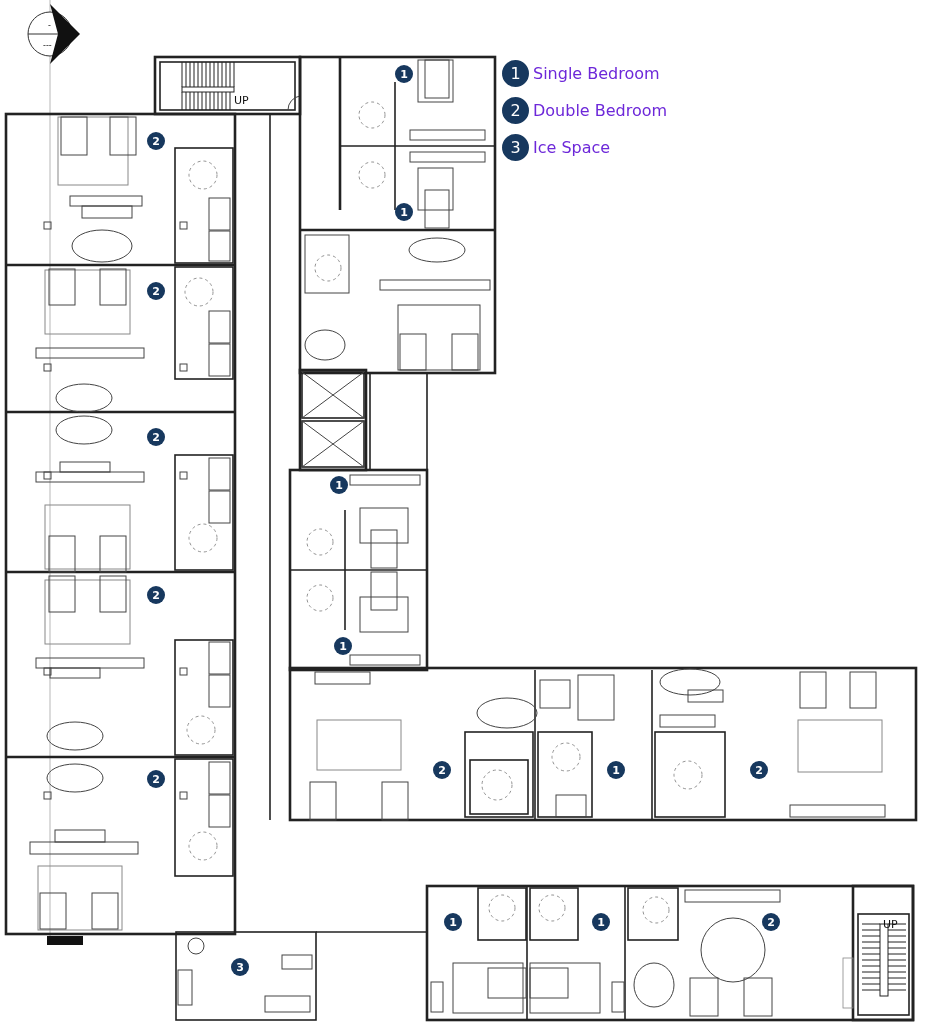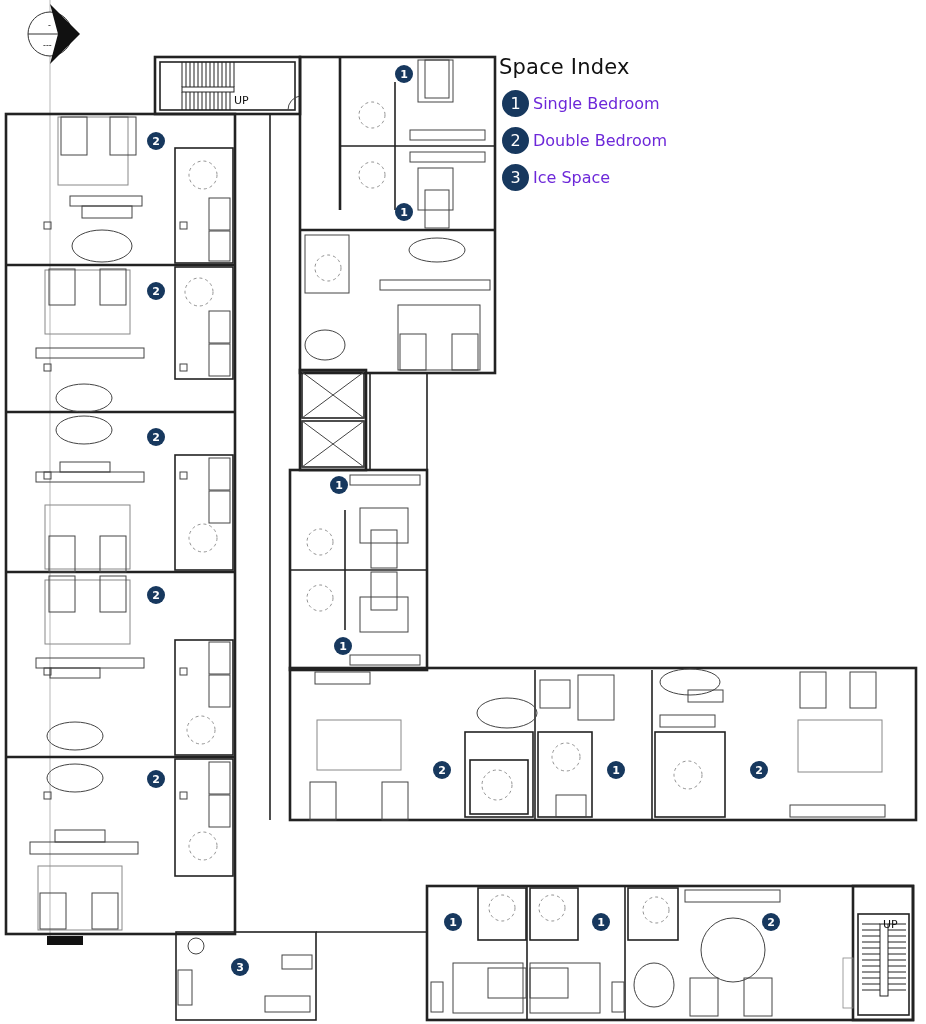--- a/index.html
+++ b/index.html
@@ -373,21 +373,20 @@
         <text x="771" y="922">2</text>
       </g>
     <g class="tag">
         <circle cx="240" cy="967" r="9"></circle>
         <text x="240" y="967">3</text>
       </g>
   </g>
 </svg>
 
 <div class="legend">
-  <div class="legend-title">Space Index</div>
   <div class="legend-item">
     <span class="badge">1</span>
     <span class="legend-label">Single Bedroom</span>
   </div>
   <div class="legend-item">
     <span class="badge">2</span>
     <span class="legend-label">Double Bedroom</span>
   </div>
   <div class="legend-item">
     <span class="badge">3</span>

